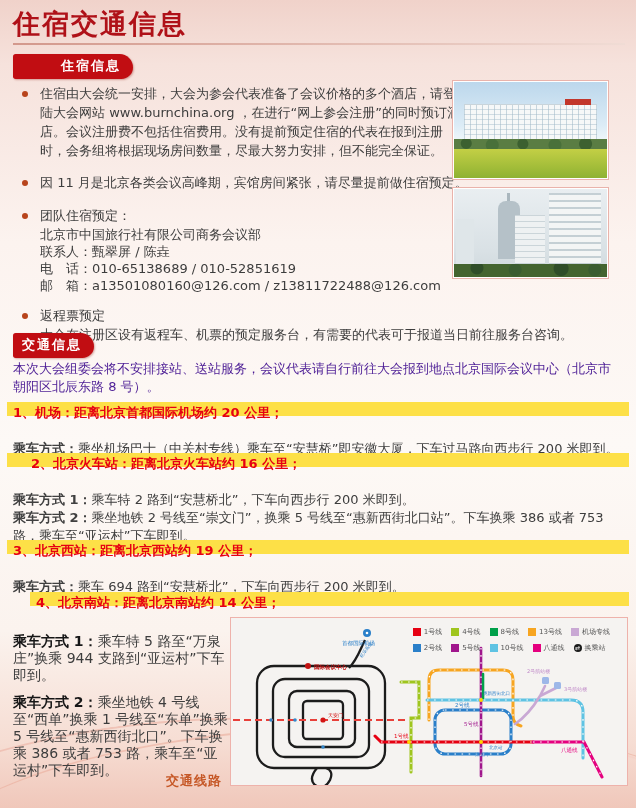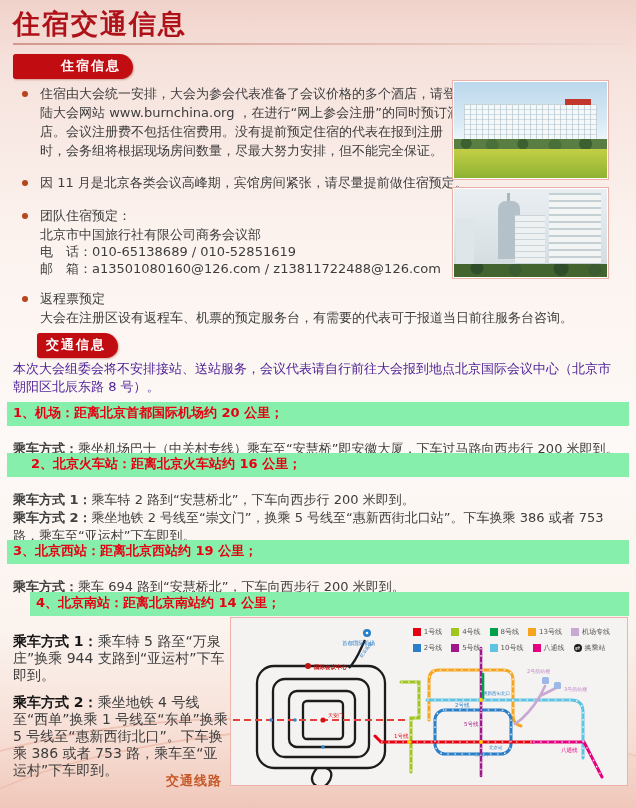--- a/index.html
+++ b/index.html
@@ -12,33 +12,33 @@
   .wave.w3{left:-60px;bottom:-120px;width:760px;height:200px;transform:rotate(-3deg);border-top-color:rgba(233,170,152,.55);}
 
   .page-title{position:absolute;left:13px;top:6px;font-size:27px;font-weight:bold;color:#af1118;letter-spacing:2px;}
   .title-line{position:absolute;left:13px;right:11px;top:43px;height:2px;
               background:linear-gradient(90deg,#d3988c,#e7c6bd 70%,#f0dcd5);}
 
   .badge{position:absolute;left:13px;background:#c10d12;color:#fff;font-size:13px;font-weight:bold;
          letter-spacing:2px;padding:3px 12px 4px 9px;border-radius:3px 15px 13px 3px;
          box-shadow:1px 1px 2px rgba(150,30,20,.35);}
   .badge.b1{top:54px;padding-left:48px;}
-  .badge.b2{top:333px;margin-left:24px;}
+  .badge.b2{top:333px;}
 
   .txt{color:#3d3d3d;font-size:13px;line-height:19px;}
   .bullets{position:absolute;left:13px;top:84px;width:612px;}
   .bullet{position:relative;padding-left:27px;margin-bottom:9px;}
   .bullet::before{content:"";position:absolute;left:9px;top:7px;width:6px;height:6px;border-radius:50%;background:#b8441c;}
   .bullet .w-narrow{width:426px;display:block;}
   .team-line{line-height:17px;margin:0;}
   .b-title{margin:0 0 1px 0;}
 
   .intro{position:absolute;left:13px;top:360px;width:606px;color:#4c1d95;font-size:13px;line-height:18px;}
 
-  .secbar{position:absolute;left:7px;right:7px;height:24px;background:#86efac;
+  .secbar{position:absolute;left:7px;right:7px;height:14px;background:#fde047;
           color:#e60012;font-size:13px;font-weight:bold;line-height:21px;padding-left:6px;box-sizing:border-box;}
   .method{position:absolute;left:13px;right:13px;color:#3d3d3d;font-size:13px;line-height:18px;}
   .method b{color:#404040;}
 
   .photos{position:absolute;right:27px;top:80px;width:157px;}
   .photo{border:1px solid #e9b3ab;background:#fff;padding:1px;margin-bottom:7px;}
   .scene{position:relative;overflow:hidden;width:153px;}
   .scene.hotel{height:96px;background:linear-gradient(180deg,#bcd7ec 0%,#dcecf6 45%,#eef6fa 60%);}
   .hotel .building{position:absolute;left:10px;right:10px;top:22px;height:38px;background:#f6f8f8;
       box-shadow:0 1px 0 #c9d4da inset;
@@ -95,20 +95,21 @@
 <div class="bullets txt">
   <div class="bullet">
     <span class="w-narrow">住宿由大会统一安排，大会为参会代表准备了会议价格的多个酒店，请登陆大会网站 www.burnchina.org ，在进行“网上参会注册”的同时预订酒店。会议注册费不包括住宿费用。没有提前预定住宿的代表在报到注册时，会务组将根据现场房间数量，尽最大努力安排，但不能完全保证。</span>
   </div>
   <div class="bullet" style="margin-top:13px;">
     <span>因 11 月是北京各类会议高峰期，宾馆房间紧张，请尽量提前做住宿预定。</span>
   </div>
   <div class="bullet" style="margin-top:14px;">
     <p class="b-title">团队住宿预定：</p>
     <p class="team-line">北京市中国旅行社有限公司商务会议部</p>
+    <p class="team-line">联系人：甄翠屏 / 陈垚</p>
     <p class="team-line">电　话：010-65138689 / 010-52851619</p>
     <p class="team-line">邮　箱：a13501080160@126.com / z13811722488@126.com</p>
   </div>
   <div class="bullet" style="margin-top:12px;">
     <p class="b-title">返程票预定</p>
     <p class="team-line">大会在注册区设有返程车、机票的预定服务台，有需要的代表可于报道当日前往服务台咨询。</p>
   </div>
 </div>
 
 <div class="photos">

